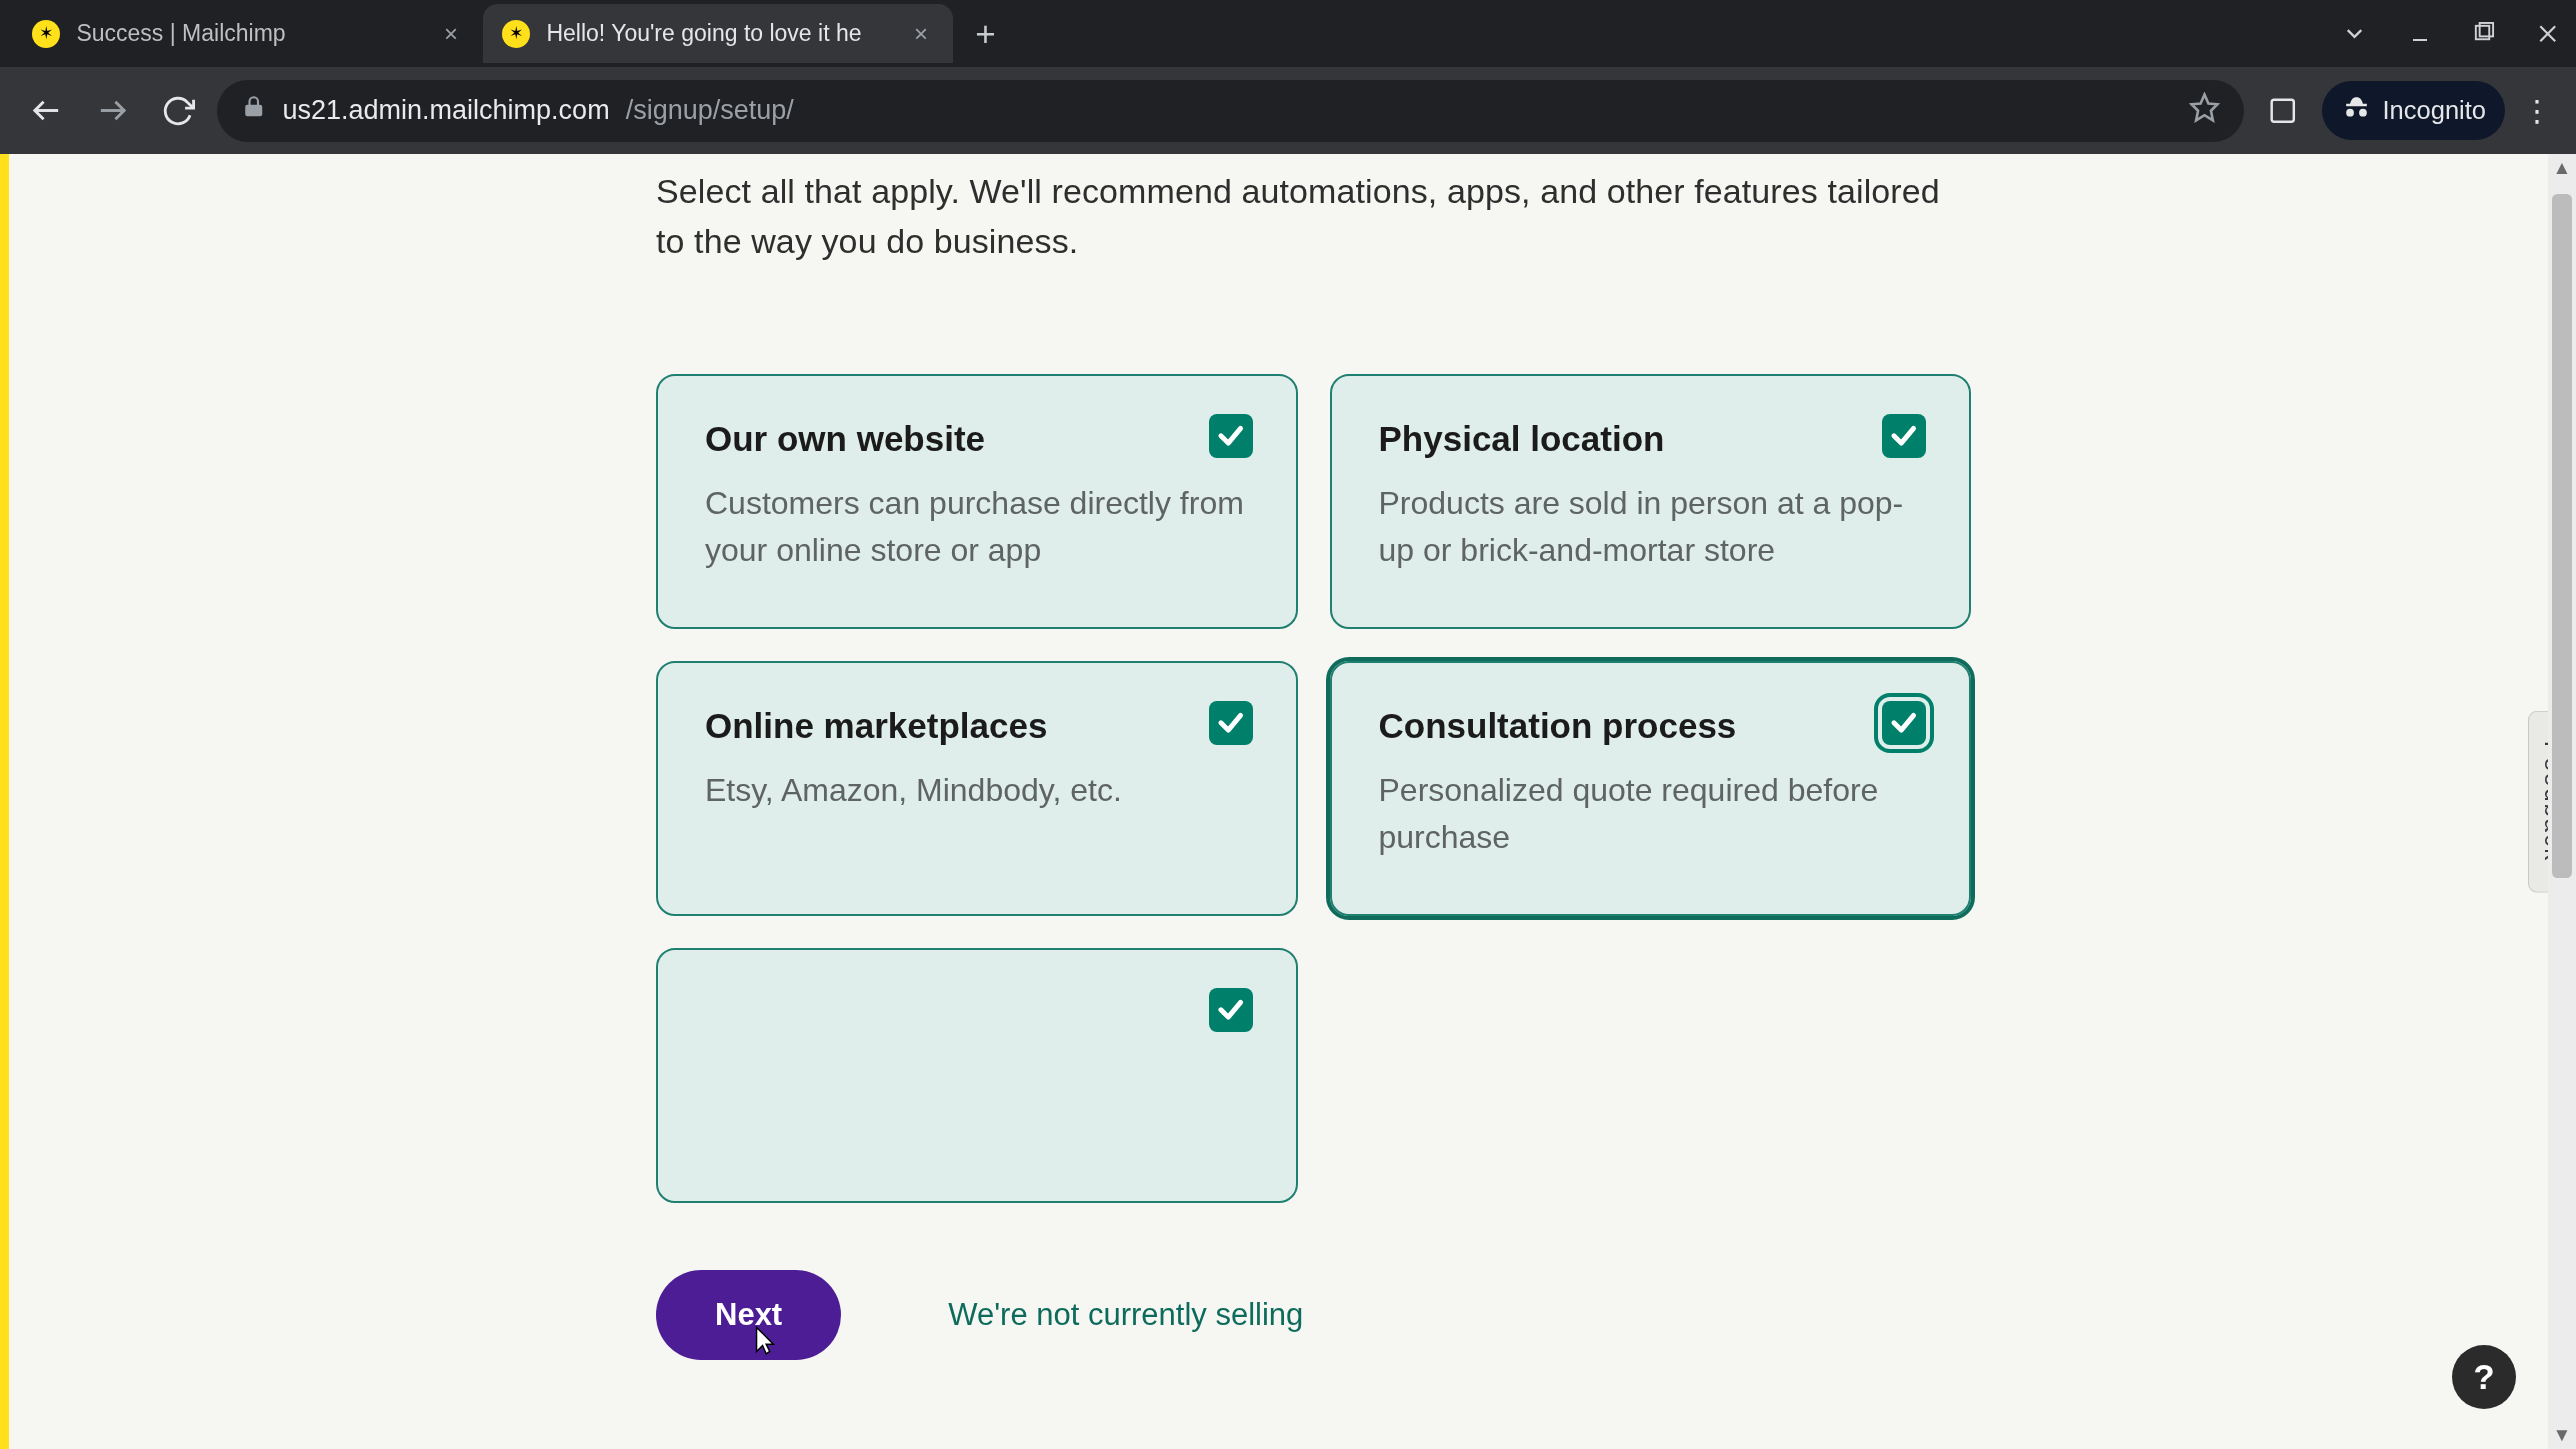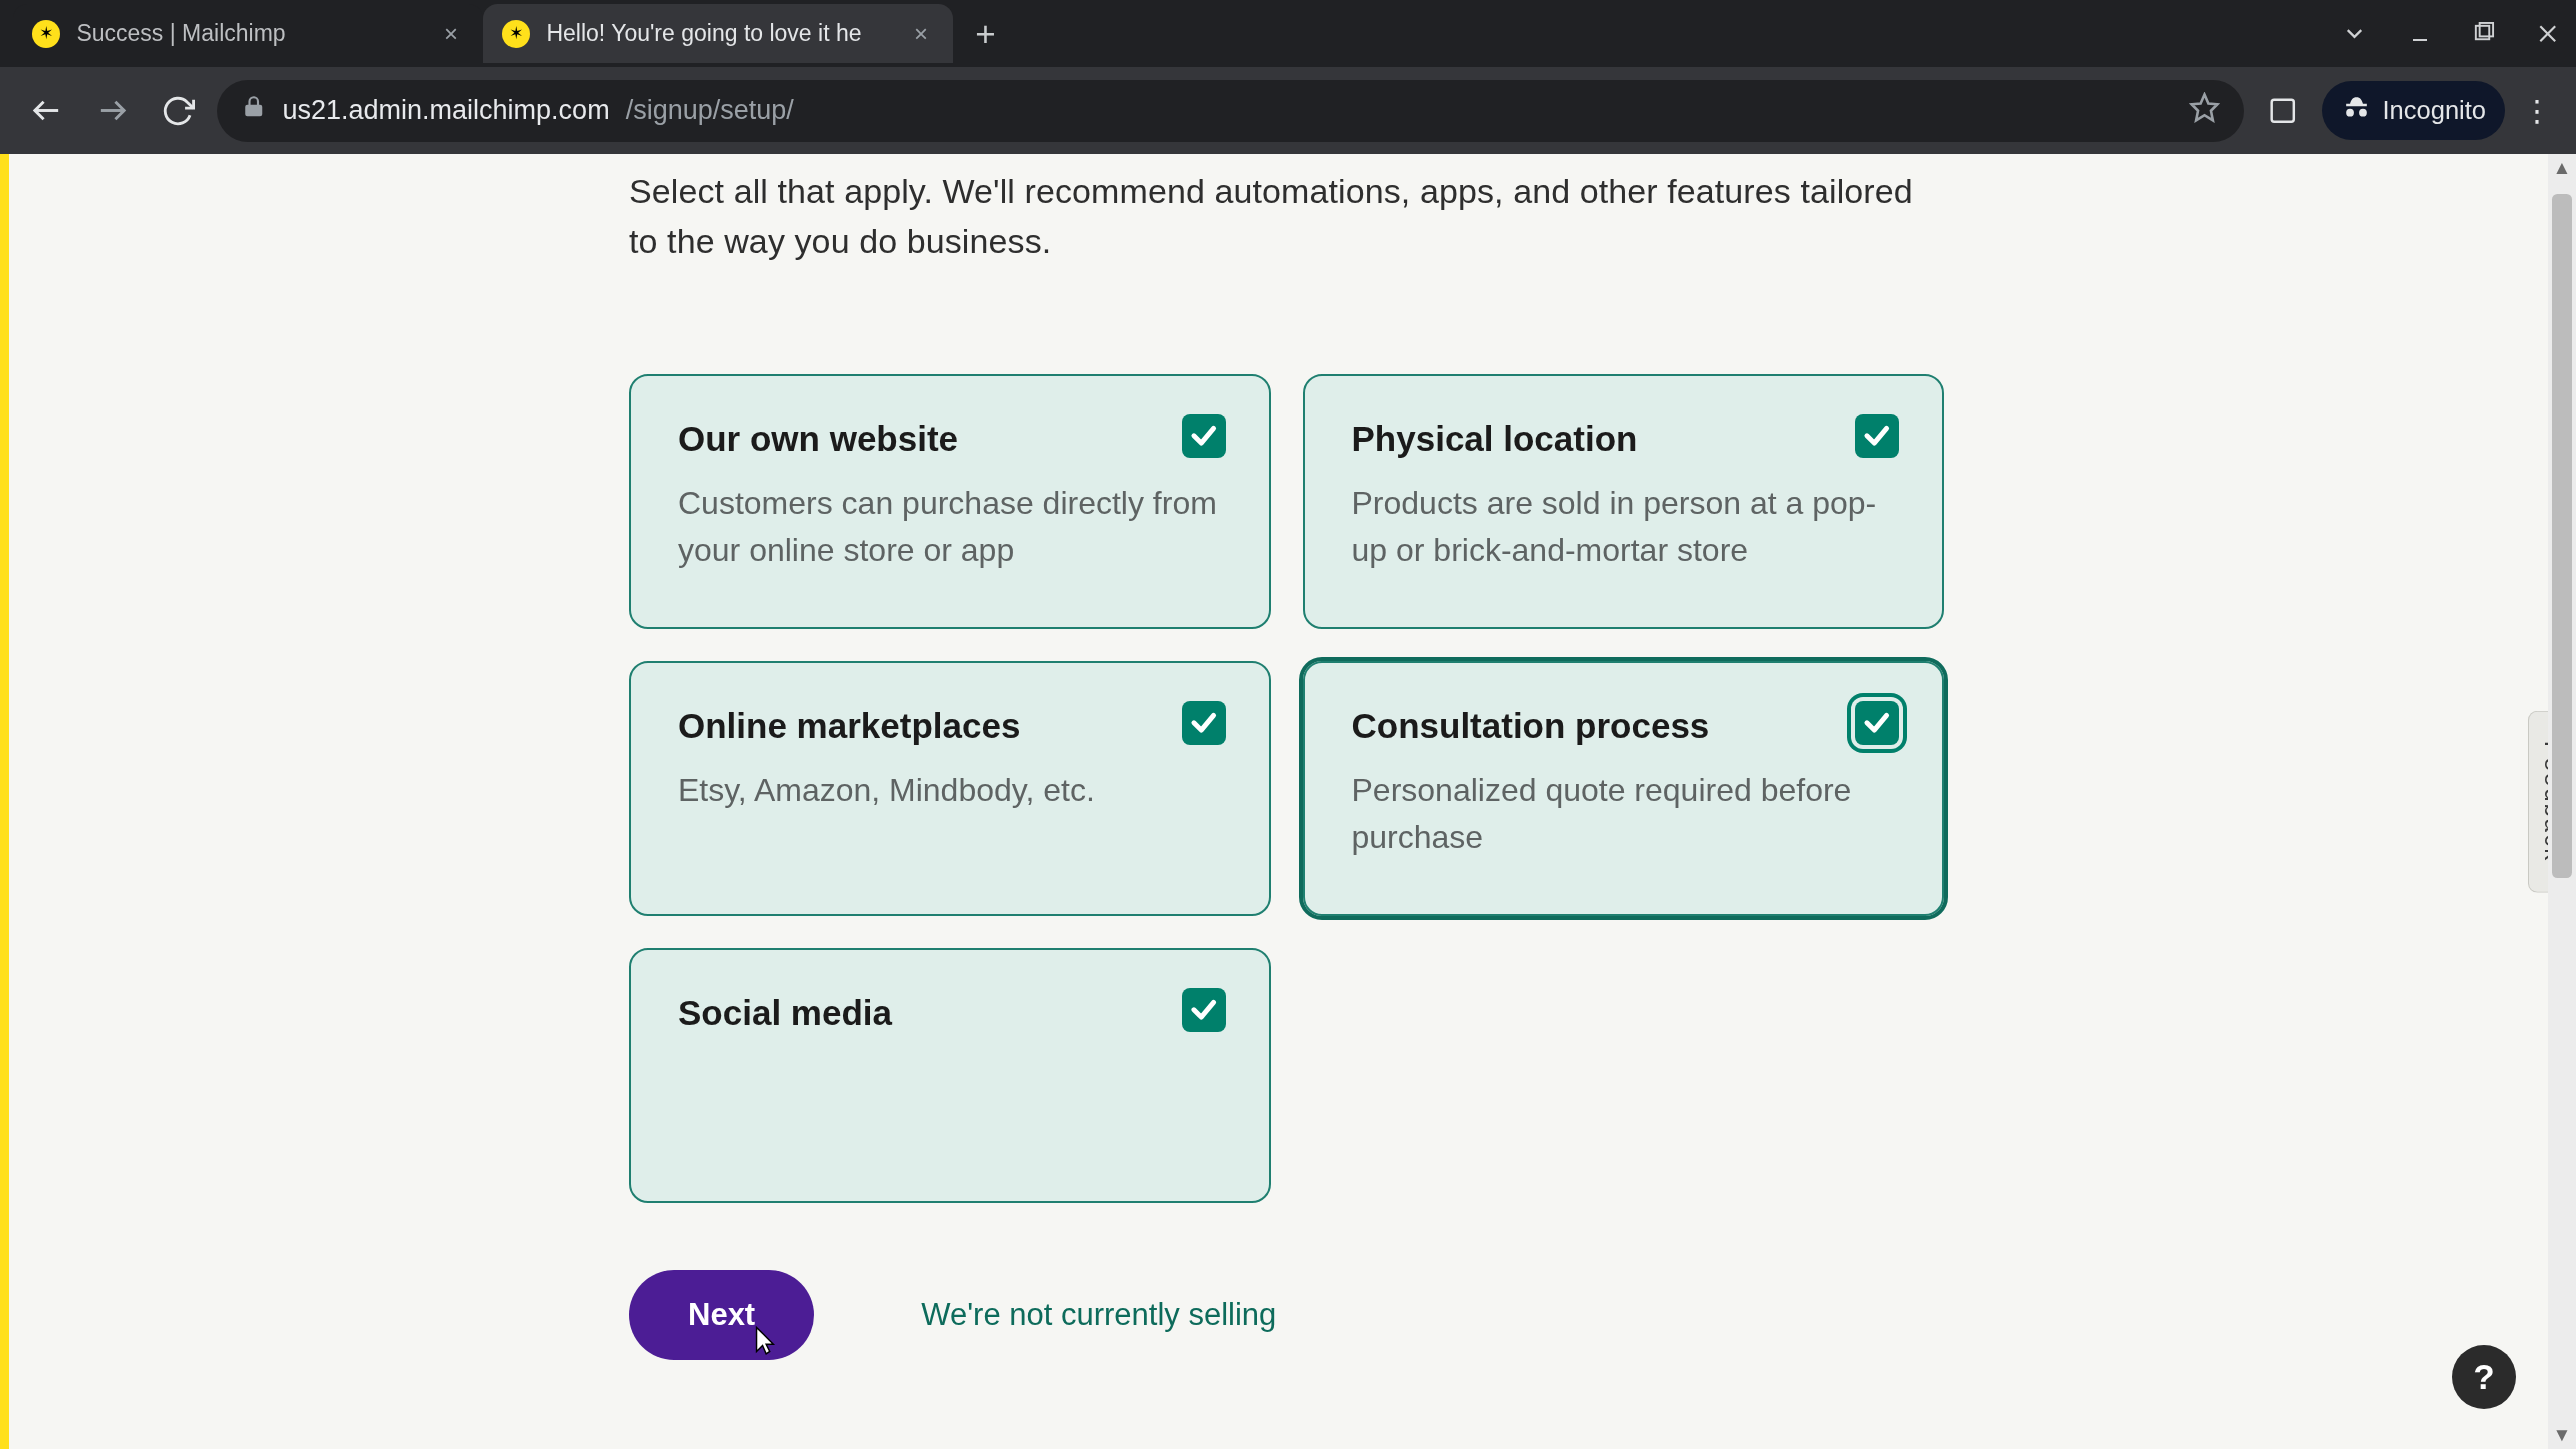--- a/index.html
+++ b/index.html
@@ -131,21 +131,21 @@
     position: relative;
     height: calc(1449px - 67px - 87px);
     background: #f6f6f3;
   }
   .yellow-stripe {
     position:absolute; left:0; top:0; bottom:0; width:9.4px;
     background:#ffe01b;
   }
   .content {
     position:absolute;
-    left: 629px;
+    left: 656px;
     top: 0;
     width: 1315px;
   }
   .intro {
     font-size: 34px;
     color:#2e2e2e;
     line-height: 1.45;
     padding-top: 13.4px;
     padding-bottom: 6.7px;
     letter-spacing: 0.1px;
@@ -413,21 +413,20 @@
         <div class="card-title">Consultation process</div>
         <div class="card-sub">Personalized quote required before purchase</div>
       </div>
 
       <div class="card">
         <div class="checkbox">
           <svg width="29.5" height="29.5" viewBox="0 0 24 24" fill="none" stroke-width="4" stroke-linecap="round" stroke-linejoin="round">
               <polyline points="4 12 10 18 20 6"></polyline>
             </svg>
         </div>
-        <div class="card-title">Social media</div>
       </div>
 
     </div>
 
     <div class="actions">
       <button class="btn-primary">Next</button>
       <a class="link-secondary">We're not currently selling</a>
     </div>
   </div>
 

